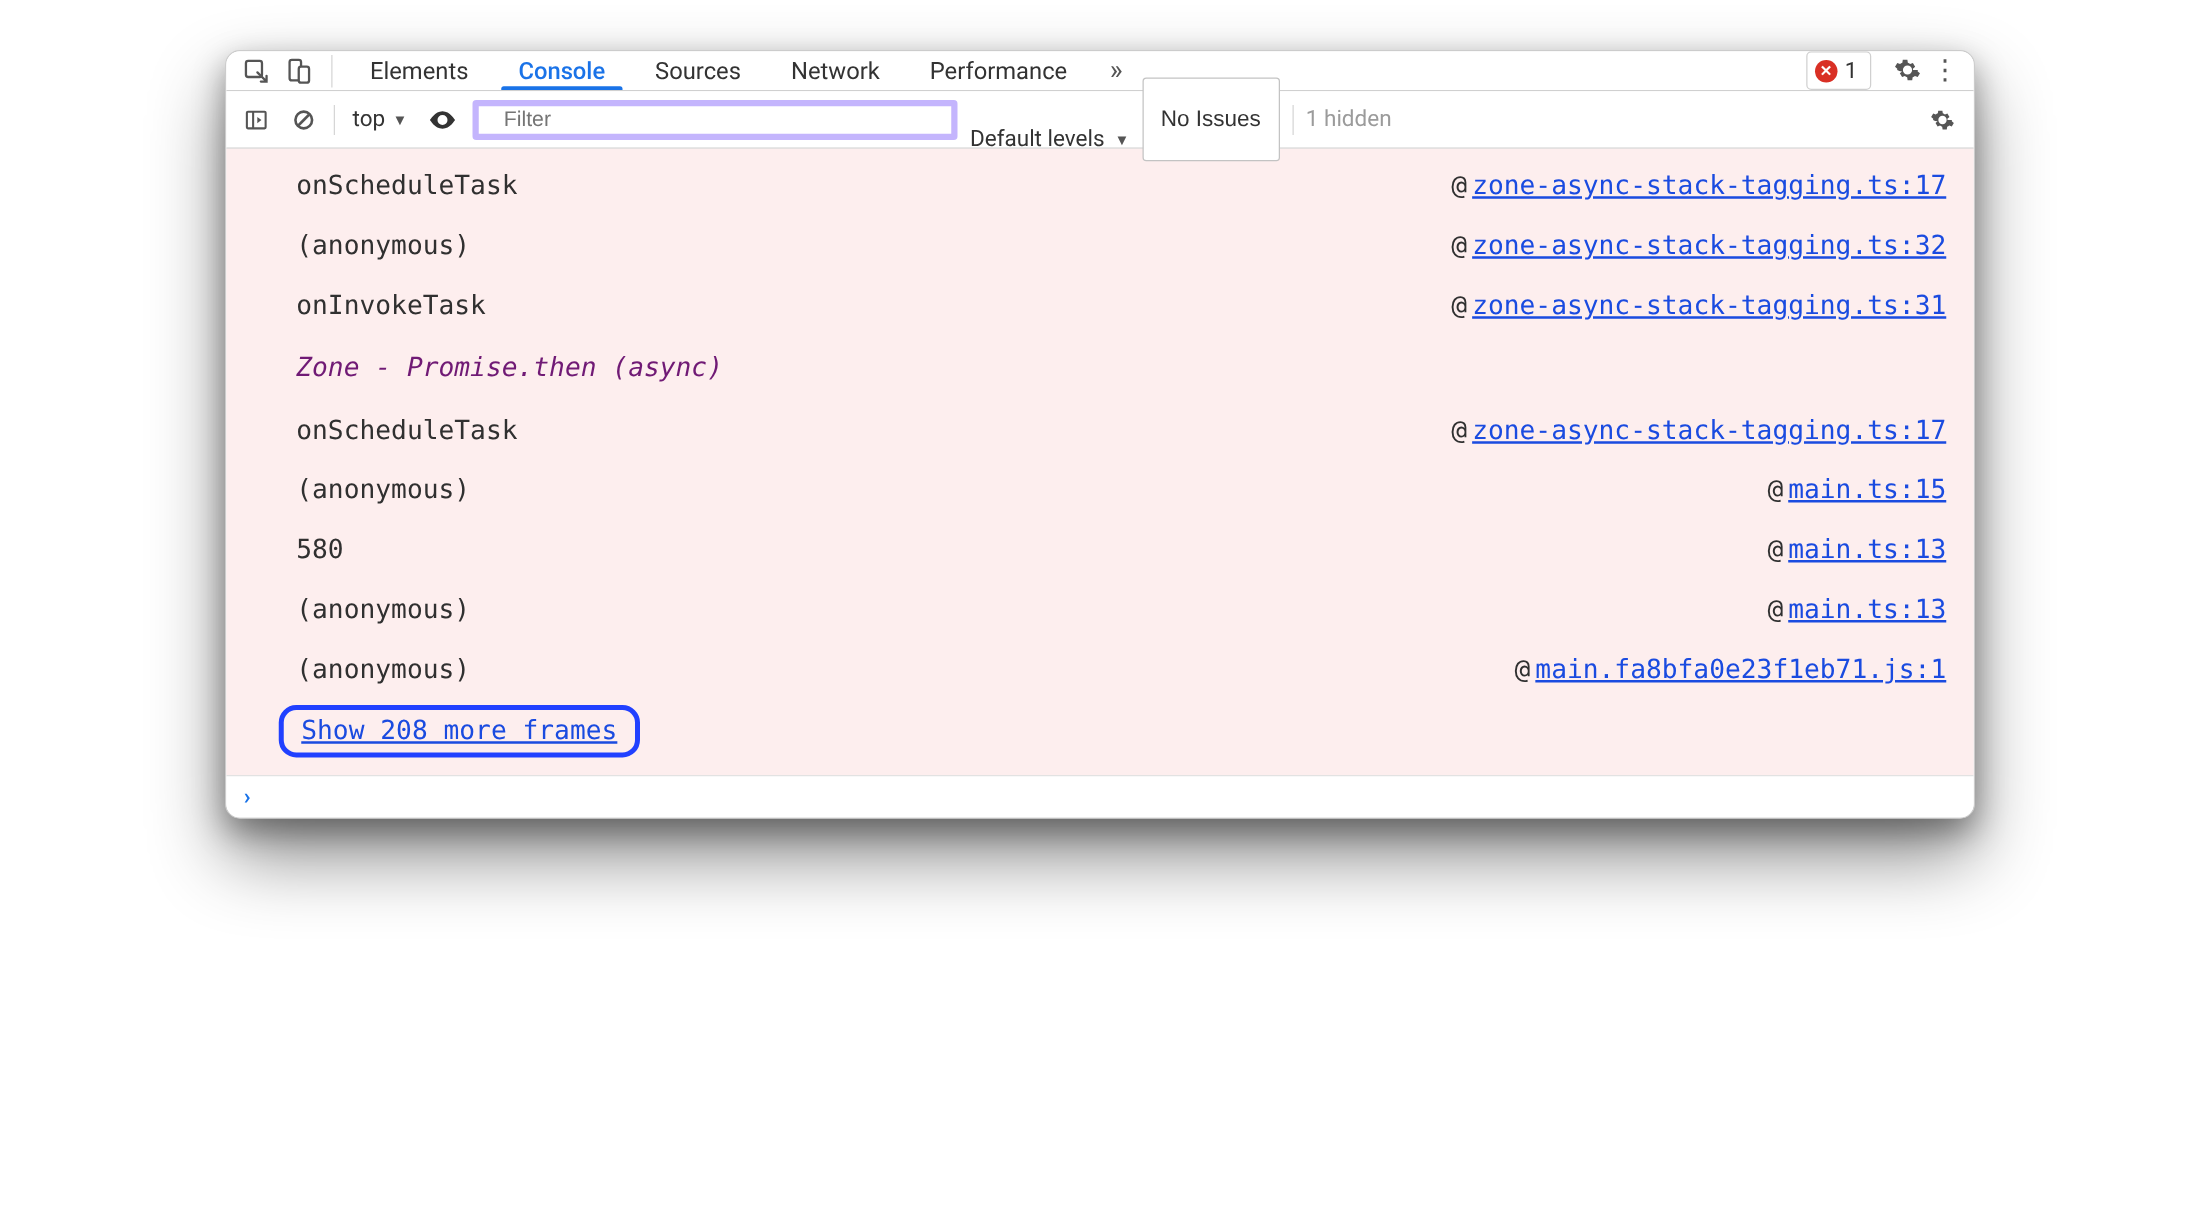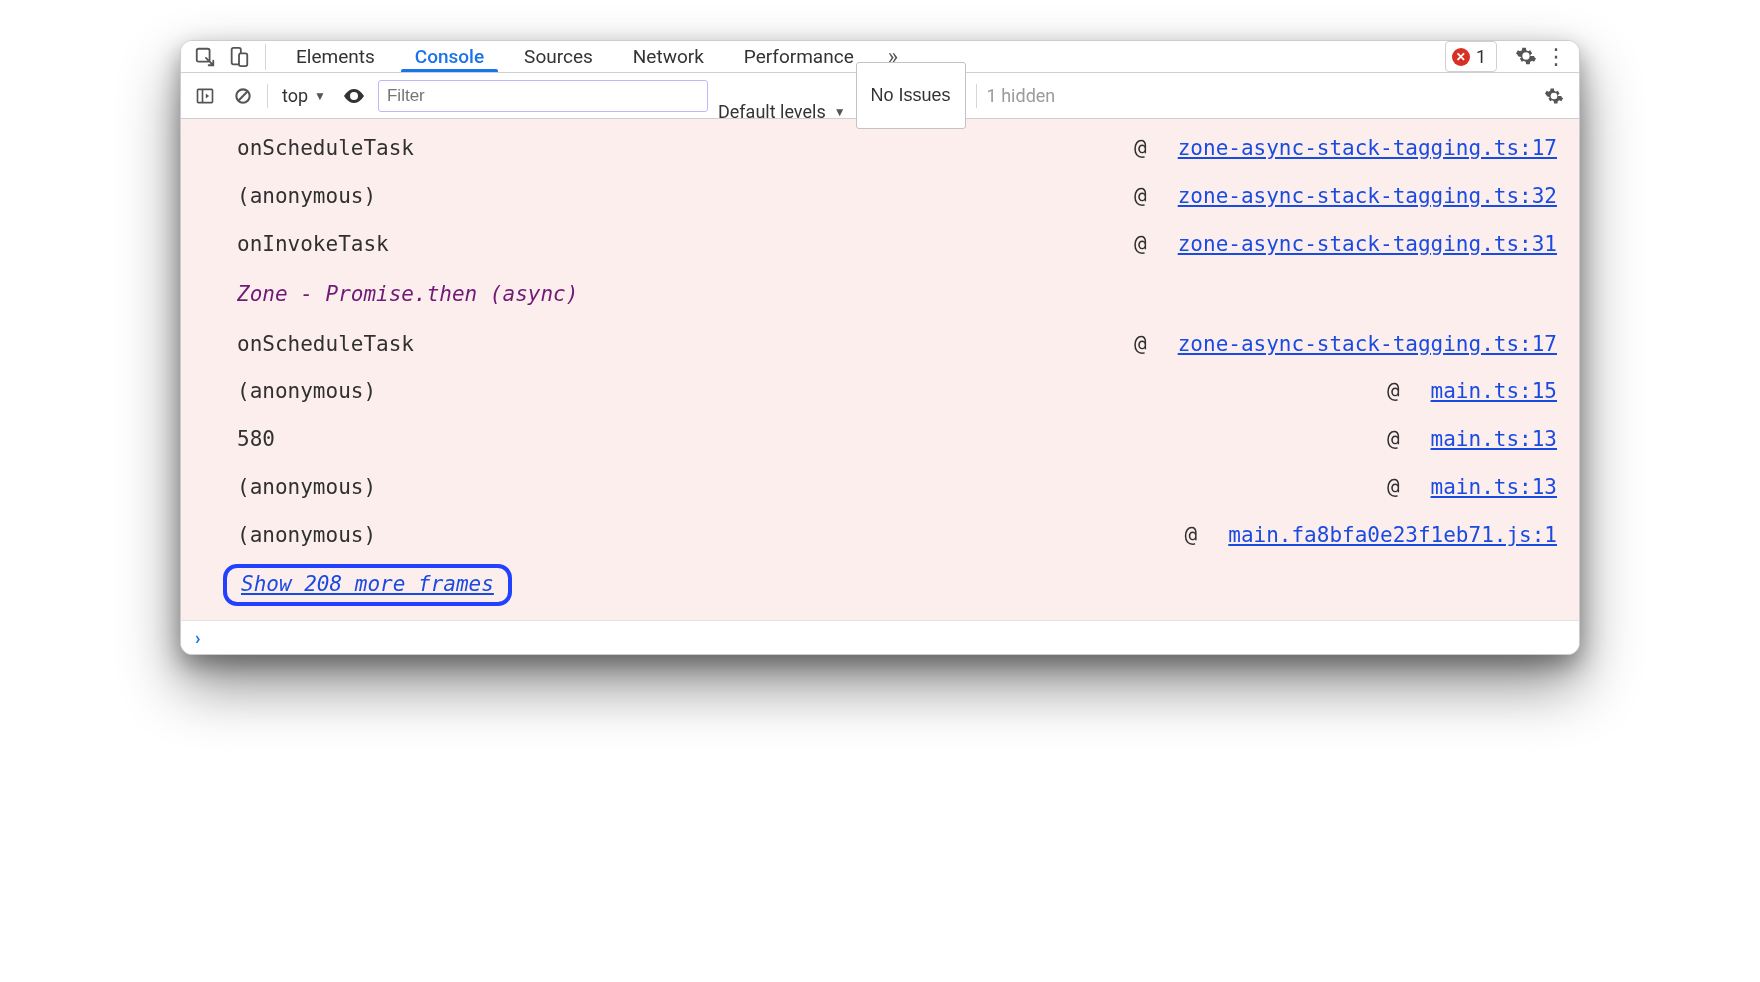--- a/index.html
+++ b/index.html
@@ -129,24 +129,24 @@
   .ct-vdiv { width: 1px; height: 24px; background: #d6d6d6; }
   .ct-select {
     display: inline-flex; align-items: center; gap: 6px;
     cursor: pointer; color: #333;
     padding: 0 4px;
   }
   .chev { font-size: 12px; color: #555; }
   .eye { color: #333; }
   .filter-input {
     height: 32px;
-    width: 330px;
-    border: 1px solid #c4b5fd;
+    width: 388px;
+    border: 5px solid #c4b5fd;
     border-radius: 3px;
-    padding: 0 8px;
+    padding: 0 20px;
     font-size: 17px;
     color: #333;
   }
   .levels { display: inline-flex; align-items: center; gap: 8px; cursor: pointer; margin-top: 32px; }
   .issues-btn {
     border: 1px solid #c3c3c3;
     background: #fff;
     padding: 22px 14px;
     border-radius: 3px;
     font-size: 18px;
@@ -165,37 +165,36 @@
     padding: 6px 0 6px 0;
   }
   .frame-row {
     display: flex;
     align-items: baseline;
     padding: 4px 22px 4px 56px;
     line-height: 1.9;
   }
   .frame-fn { flex: 1; white-space: pre; }
   .frame-at { color: #303030; padding-right: 4px; }
-  .frame-link { color: #1a4be0; text-decoration: underline; cursor: pointer; margin-left: 27px; }
+  .frame-link { color: #1a4be0; text-decoration: underline; cursor: pointer; }
   .async-row {
     padding: 6px 22px 6px 56px;
     font-style: italic;
     color: #701a75;
     line-height: 1.9;
   }
   .show-more-wrap {
     padding: 4px 0 8px 42px;
   }
   .show-more {
     display: inline-block;
     border: 4px solid #2140ff;
     border-radius: 14px;
     padding: 4px 14px 6px 14px;
     color: #1a4be0;
-    font-style: italic;
     text-decoration: underline;
     cursor: pointer;
     font-family: ui-monospace, Menlo, Consolas, monospace;
     font-size: 21px;
     white-space: pre;
   }
 
   
   .prompt-row {
     height: 34px;

